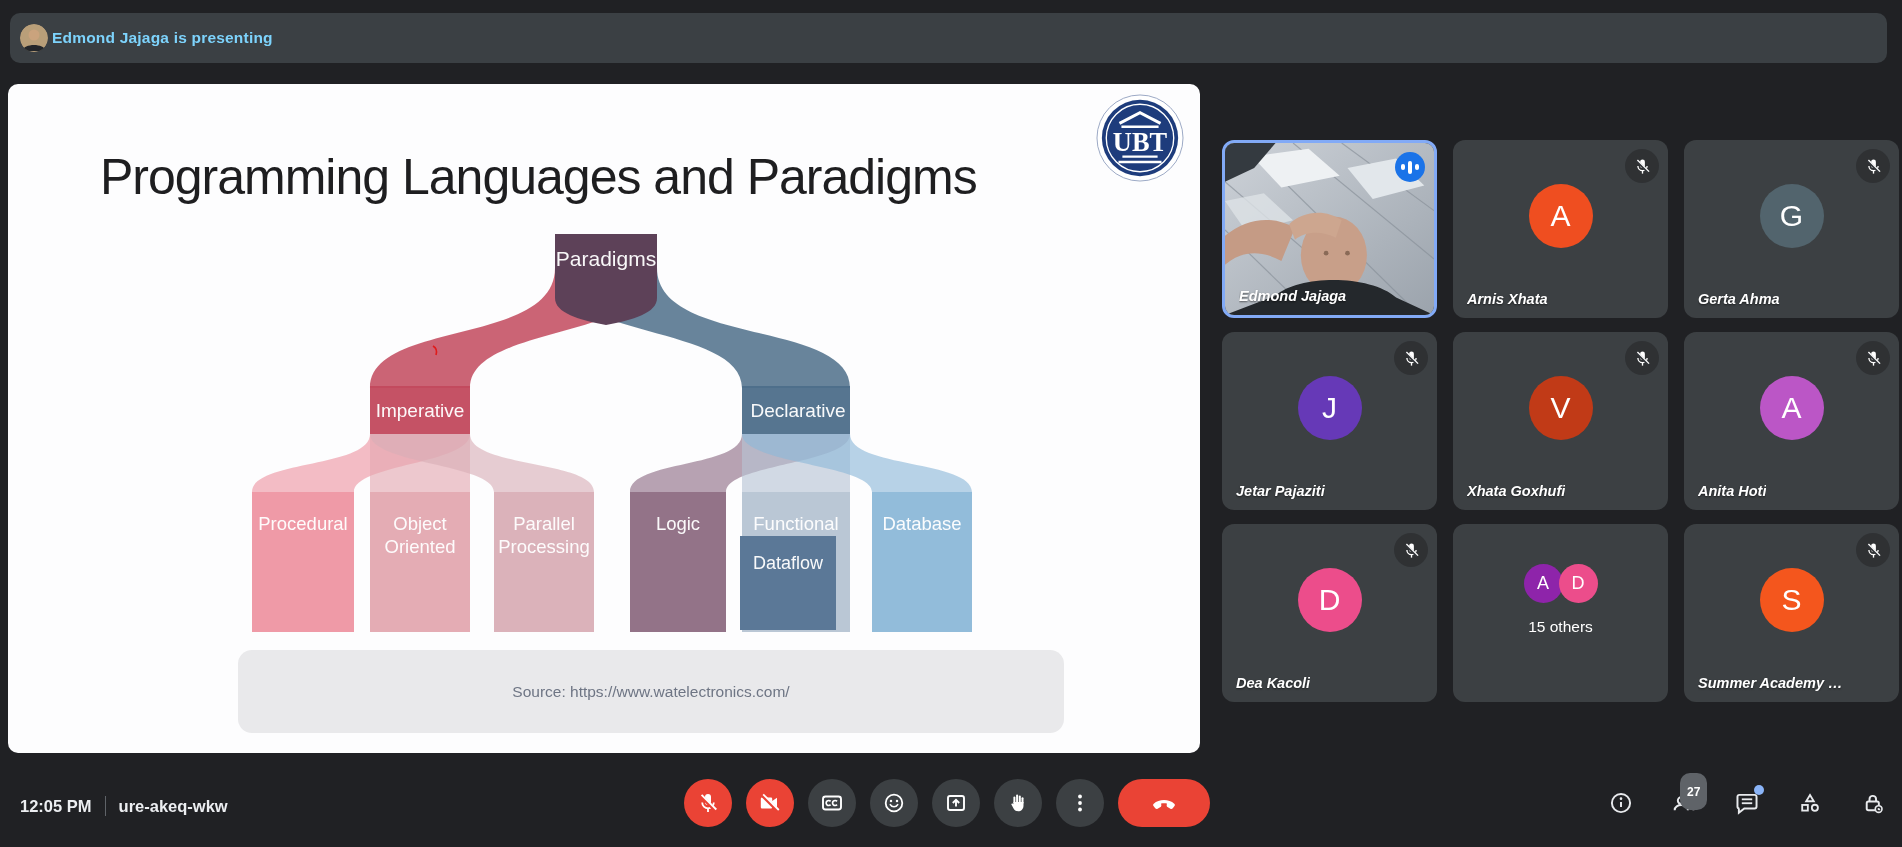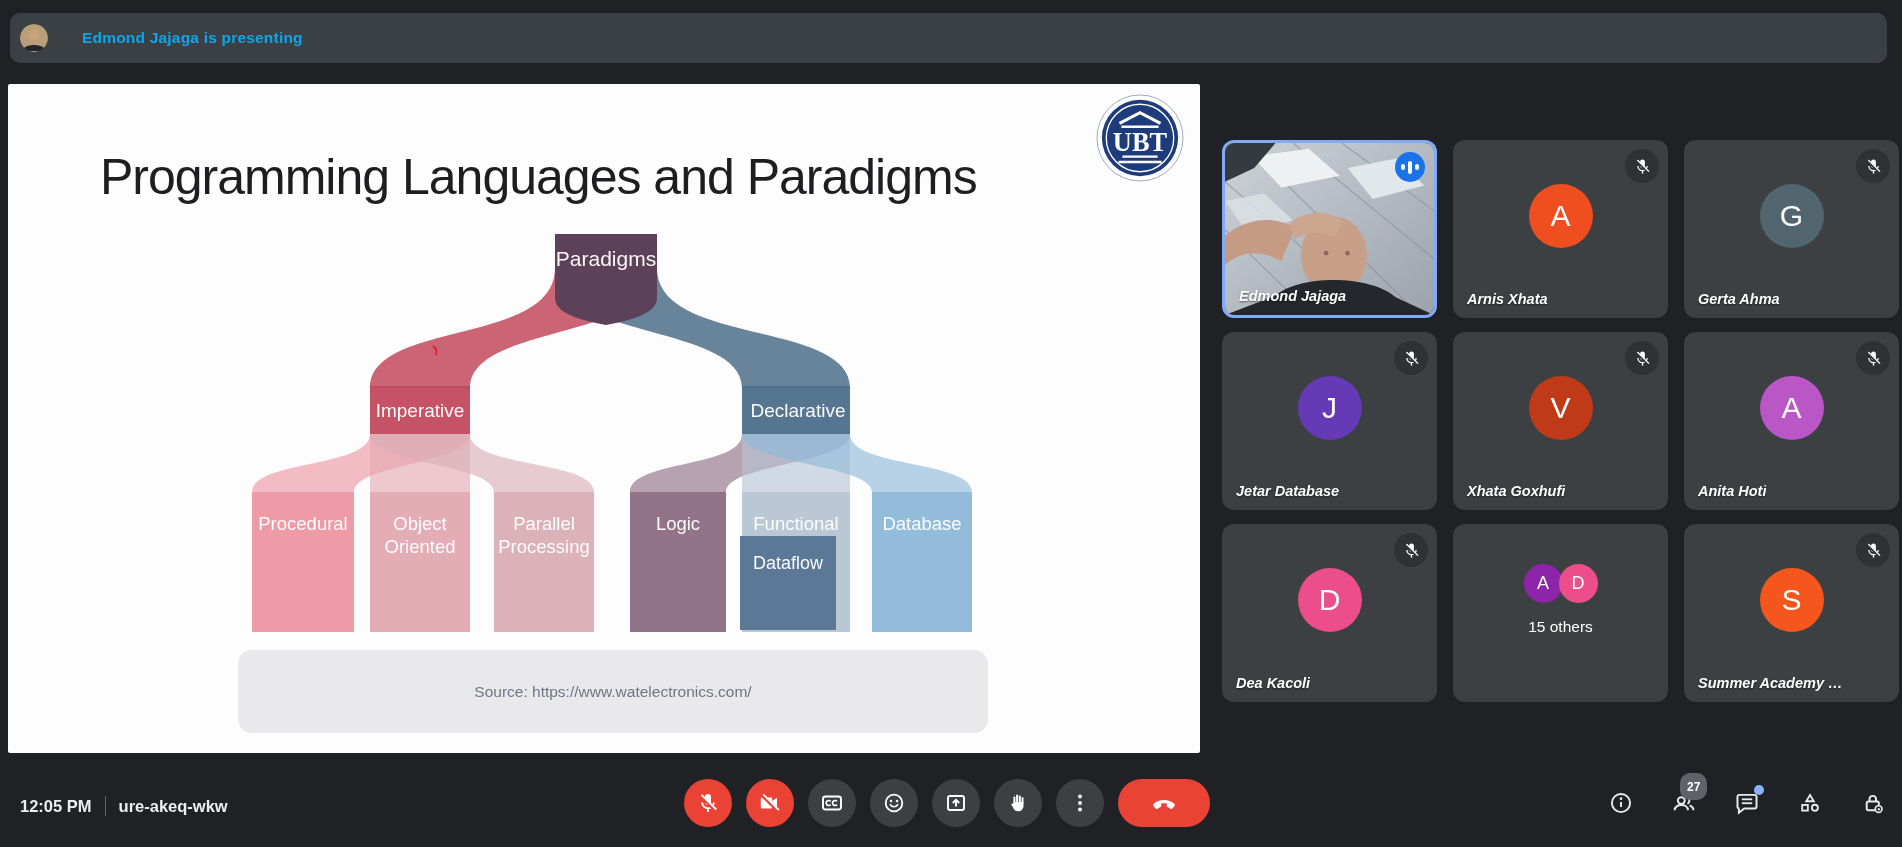--- a/index.html
+++ b/index.html
@@ -3,31 +3,31 @@
 <meta charset="utf-8">
 <style>
   html,body{margin:0;padding:0;background:#17181a;}
   .stage{position:relative;width:1902px;height:847px;background:#202124;overflow:hidden;
          font-family:"Liberation Sans",sans-serif;color:#e8eaed;}
 
   
   .banner{position:absolute;left:10px;top:13px;width:1877px;height:50px;background:#3b4044;
           border-radius:10px;display:flex;align-items:center;}
   .banner-avatar{width:28px;height:28px;border-radius:50%;overflow:hidden;margin-left:10px;flex:none;}
-  .banner-text{margin-left:34px;font-size:15.5px;font-weight:700;color:#0ea5e9;letter-spacing:.2px;}
+  .banner-text{margin-left:4px;font-size:15.5px;font-weight:700;color:#7dd3fc;letter-spacing:.2px;}
 
   
   .slide{position:absolute;left:8px;top:84px;width:1192px;height:669px;background:#fdfdfe;
-         border-radius:2px;overflow:hidden;}
+         border-radius:10px;overflow:hidden;}
   .slide-title{position:absolute;left:92px;top:64px;font-size:50px;font-weight:300;color:#1e1e20;
                letter-spacing:-1px;white-space:nowrap;}
   .ubt-logo{position:absolute;left:1088px;top:10px;width:88px;height:88px;}
   .diagram{position:absolute;left:234px;top:144px;width:735px;height:404px;}
   .diagram text{font-family:"Liberation Sans",sans-serif;fill:#ffffff;opacity:.96;}
-  .source-box{position:absolute;left:230px;top:566px;width:750px;height:83px;background:#e9e9eb;
+  .source-box{position:absolute;left:230px;top:566px;width:826px;height:83px;background:#e9e9eb;
               border-radius:14px;display:flex;flex-direction:column;align-items:center;justify-content:center;}
   .source-line{font-size:15.5px;color:#6e7584;line-height:25px;}
 
   
   .tile{position:absolute;width:215px;height:178px;background:#3c4043;border-radius:12px;}
   .tile.speaking{box-sizing:border-box;border:3px solid #82aaf6;overflow:hidden;}
   .video{position:absolute;left:0;top:0;width:100%;height:100%;}
   .tile-name{position:absolute;left:14px;bottom:11px;font-size:14.5px;font-weight:700;color:#fff;
              text-shadow:0 1px 2px rgba(0,0,0,.55);max-width:185px;white-space:nowrap;overflow:hidden;font-style:italic;}
   .avatar{position:absolute;left:50%;top:44px;transform:translateX(-50%);width:64px;height:64px;
@@ -49,21 +49,21 @@
   .time-block{position:absolute;left:20px;top:792px;height:28px;display:flex;align-items:center;gap:13px;
               font-size:16.5px;font-weight:700;color:#eceef1;}
   .divider{width:1px;height:20px;background:#5f6368;}
   .controls{position:absolute;left:684px;top:779px;display:flex;gap:14px;align-items:center;}
   .ctrl{width:48px;height:48px;border-radius:50%;background:#3c4043;display:flex;align-items:center;
         justify-content:center;flex:none;}
   .ctrl.danger{background:#ea4335;}
   .ctrl.end{width:92px;border-radius:26px;background:#ea4335;}
   .right-icons{position:absolute;right:16px;top:778px;display:flex;gap:37px;align-items:center;height:50px;}
   .ricon{position:relative;width:26px;height:26px;}
-  .badge{position:absolute;left:9px;top:-17px;min-width:24px;height:27px;padding:0 7px;box-sizing:border-box;
+  .badge{position:absolute;left:9px;top:-17px;min-width:24px;height:37px;padding:0 7px;box-sizing:border-box;
          background:#5f6368;border-radius:10px;display:flex;align-items:center;justify-content:center;
          font-size:12px;font-weight:700;color:#fff;}
   .notif-dot{position:absolute;right:-4px;top:-5px;width:10px;height:10px;border-radius:50%;background:#8ab4f8;}
 </style>
 </head>
 <body>
 
 <div class="stage">
 
   <div class="banner">
@@ -207,21 +207,21 @@
     <div class="mic-chip">
       <svg width="19" height="19" viewBox="0 0 24 24">
           <path d="M12,3 a3,3 0 0 1 3,3 v5 a3,3 0 0 1 -6,0 V6 a3,3 0 0 1 3,-3 z" fill="#fff"></path>
           <path d="M6.2,11.5 a5.8,5.8 0 0 0 11.6,0" stroke="#fff" stroke-width="1.7" fill="none"></path>
           <line x1="12" y1="17.3" x2="12" y2="21" stroke="#fff" stroke-width="1.7"></line>
           <line x1="4.5" y1="4.5" x2="19.5" y2="19.5" stroke="#33363a" stroke-width="3.4"></line>
           <line x1="5.6" y1="3.8" x2="20.3" y2="18.5" stroke="#fff" stroke-width="1.7"></line>
         </svg>
     </div>
     <div class="avatar" style="background-color: rgb(102, 57, 183);">J</div>
-    <div class="tile-name">Jetar Database</div>
+    <div class="tile-name">Jetar Pajaziti</div>
   </div>
 
   <div class="tile" style="left:1453px;top:332px">
     <div class="mic-chip">
       <svg width="19" height="19" viewBox="0 0 24 24">
           <path d="M12,3 a3,3 0 0 1 3,3 v5 a3,3 0 0 1 -6,0 V6 a3,3 0 0 1 3,-3 z" fill="#fff"></path>
           <path d="M6.2,11.5 a5.8,5.8 0 0 0 11.6,0" stroke="#fff" stroke-width="1.7" fill="none"></path>
           <line x1="12" y1="17.3" x2="12" y2="21" stroke="#fff" stroke-width="1.7"></line>
           <line x1="4.5" y1="4.5" x2="19.5" y2="19.5" stroke="#33363a" stroke-width="3.4"></line>
           <line x1="5.6" y1="3.8" x2="20.3" y2="18.5" stroke="#fff" stroke-width="1.7"></line>

